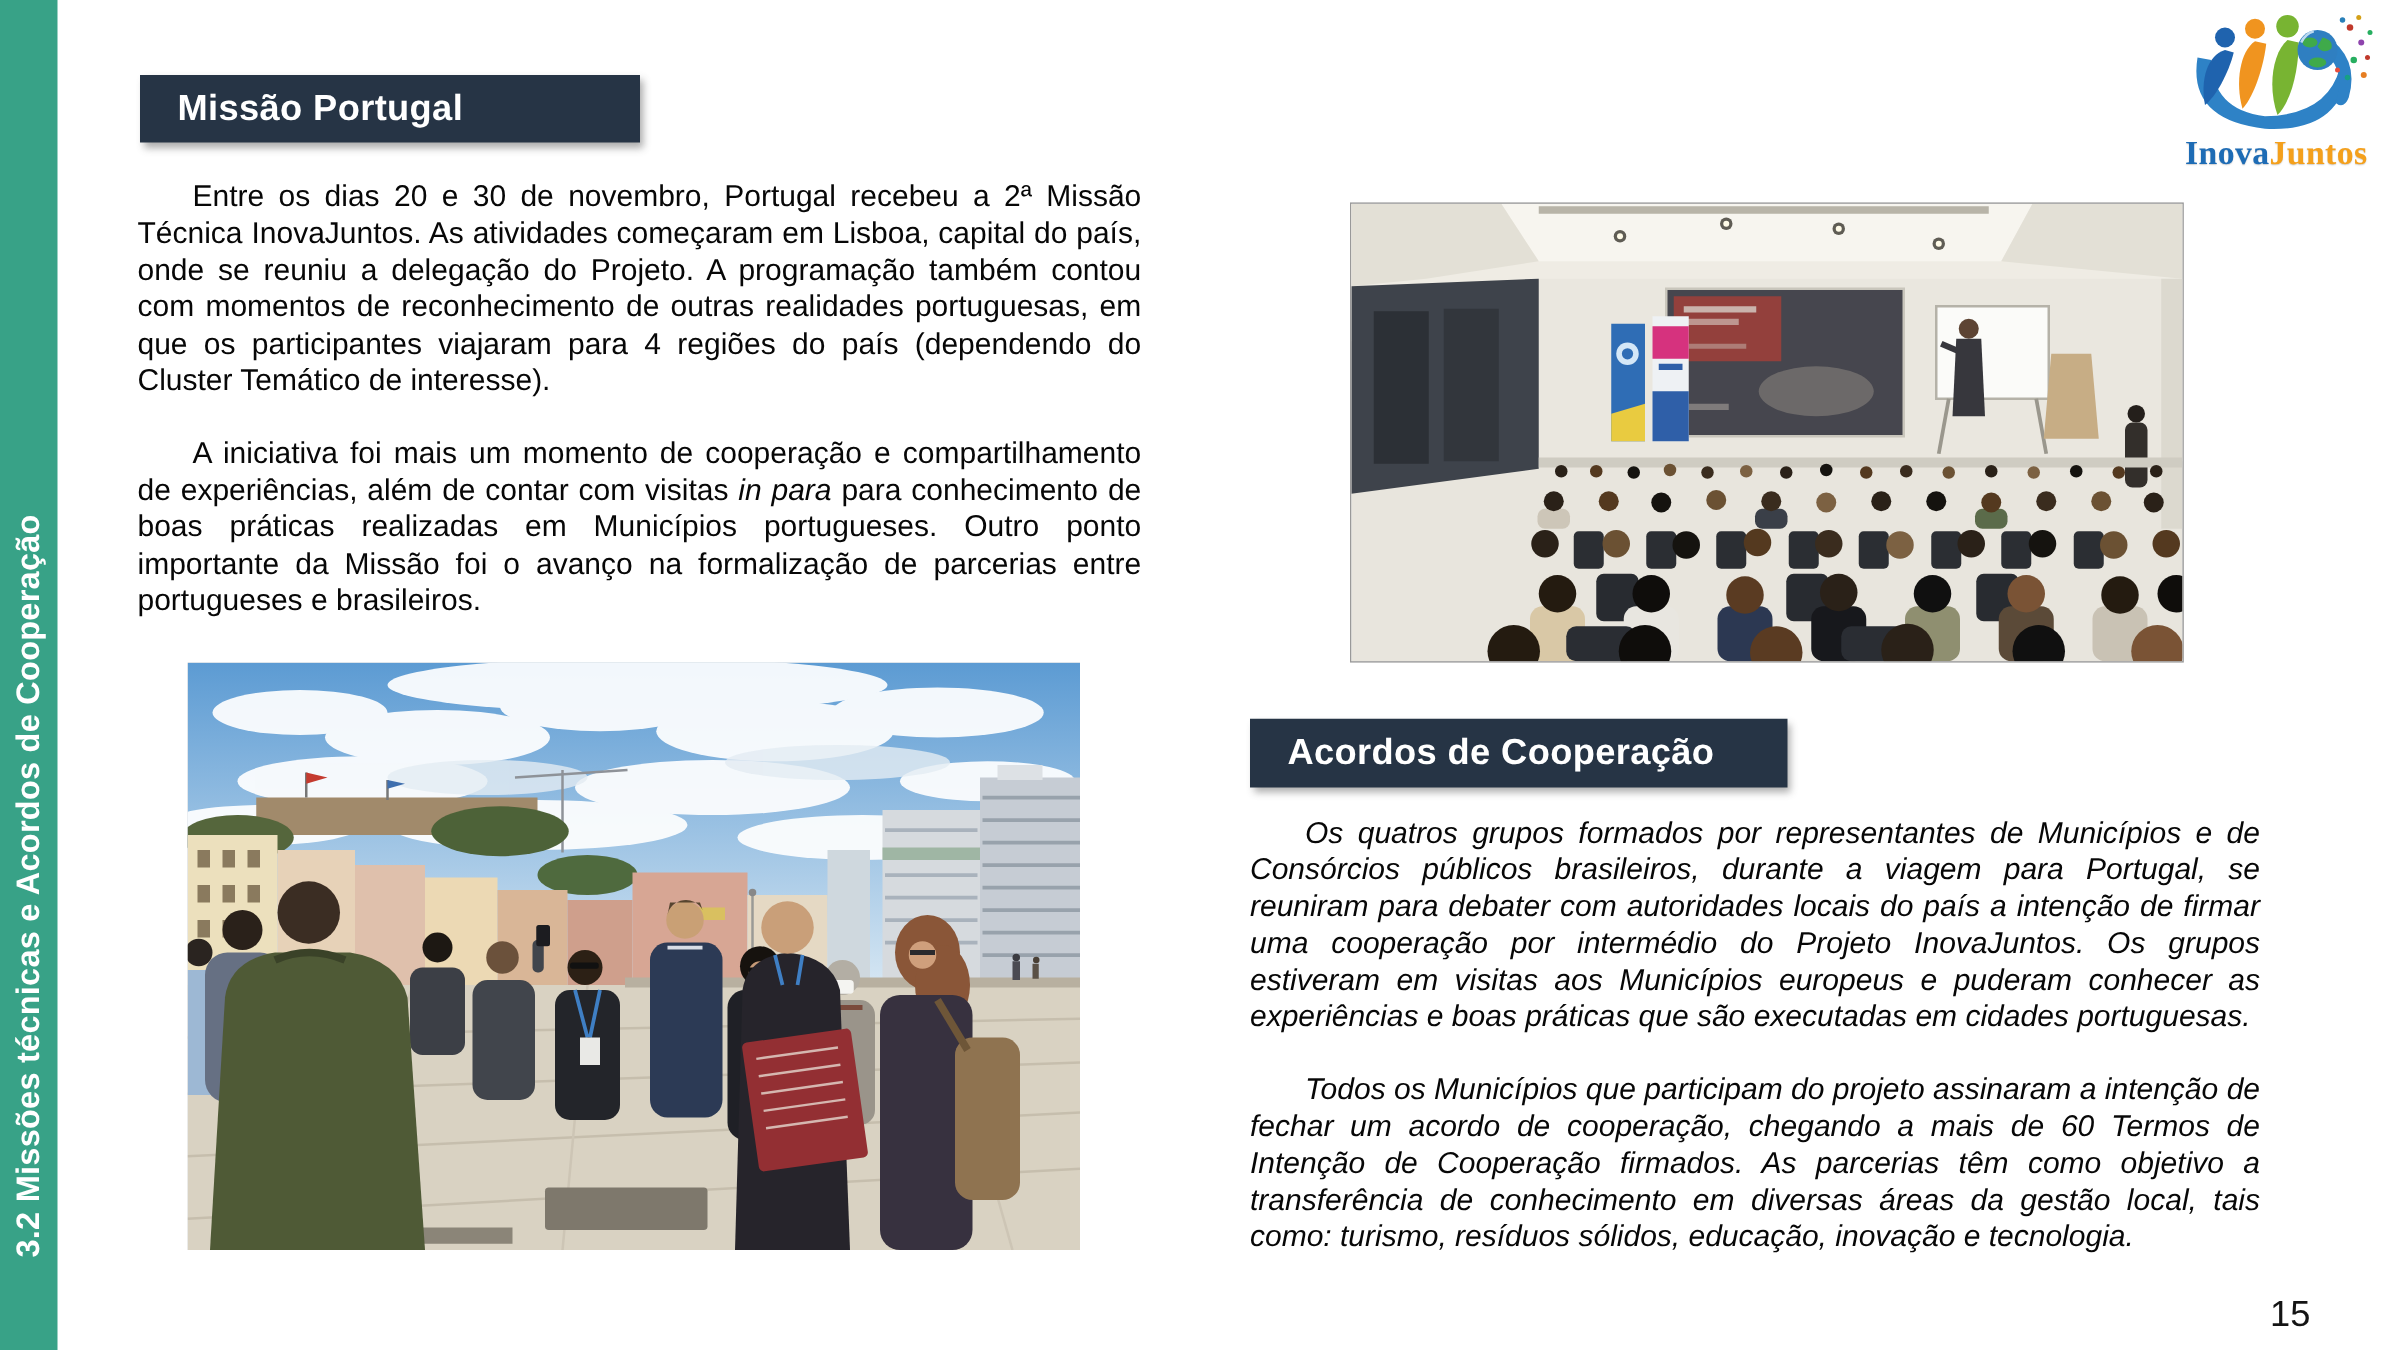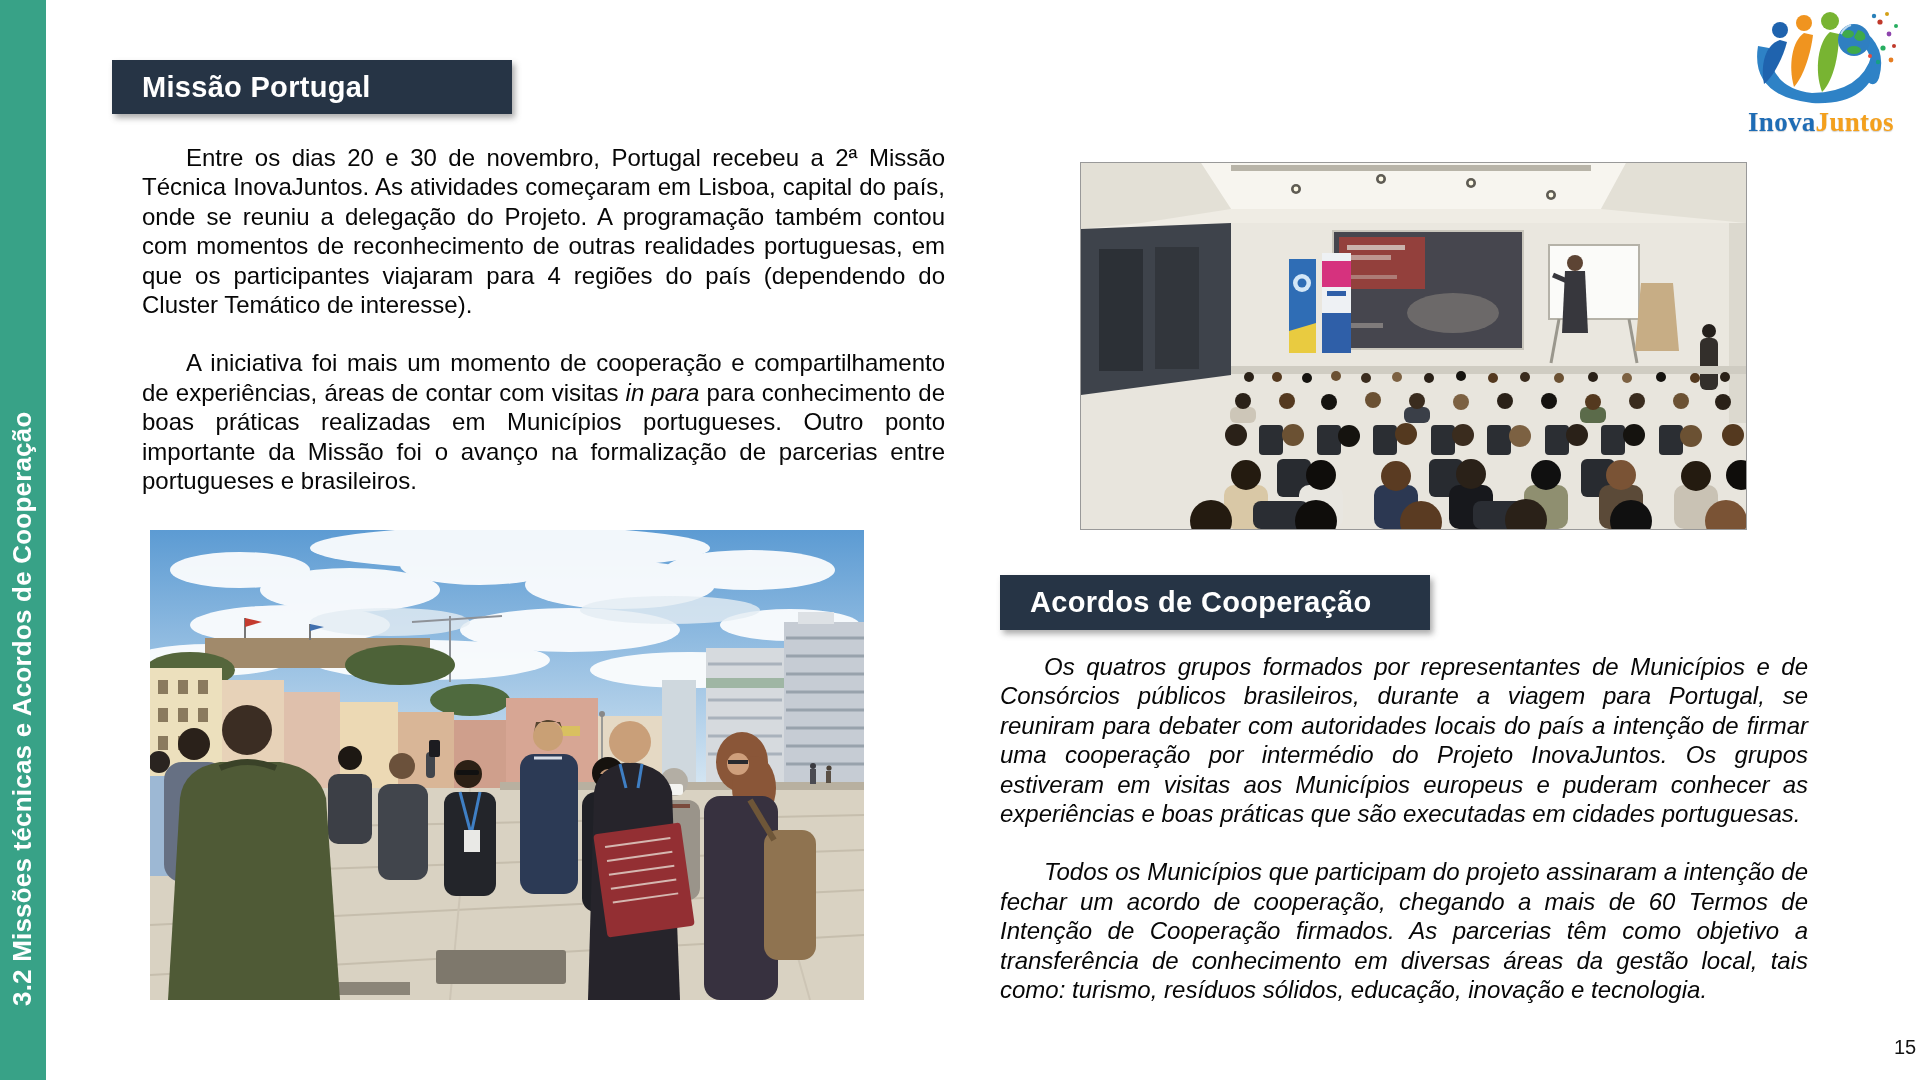--- a/index.html
+++ b/index.html
@@ -19,34 +19,34 @@
   .heading{
     position:absolute;background:#263445;color:#ffffff;font-weight:bold;
     font-size:29px;display:flex;align-items:center;padding-left:30px;
     box-sizing:border-box;box-shadow:3px 4px 6px rgba(70,70,70,.45);
     letter-spacing:0.3px;
   }
   .h1{left:112px;top:60px;width:400px;height:54px;}
   .h2{left:1000px;top:575px;width:430px;height:55px;}
   .textcol{position:absolute;font-size:24px;line-height:29.4px;text-align:justify;}
   .textcol p{margin:0 0 29px 0;text-indent:44px;}
-  .left-col{left:110px;top:143px;width:803px;margin-left:32px;}
+  .left-col{left:110px;top:143px;width:803px;}
   .right-col{left:1000px;top:652px;width:808px;font-style:italic;}
   .photo{position:absolute;overflow:hidden;background:#ddd;}
   .photo svg{display:block;}
   .conference{left:1080px;top:162px;width:665px;height:366px;border:1px solid #999;box-sizing:content-box;}
   .outdoor{left:150px;top:530px;width:714px;height:470px;}
   .logo{position:absolute;left:1742px;top:8px;width:158px;height:130px;}
   .logo-art{position:absolute;left:0;top:0;}
   .logo-text{position:absolute;left:0;bottom:0;width:100%;text-align:center;
     font-size:27px;font-weight:bold;letter-spacing:0.3px;
     text-shadow:0 1px 1px rgba(120,120,120,.35);font-family:Liberation Serif, serif;}
   .logo-inova{color:#1e6cb5;}
   .logo-juntos{color:#f4a01c;}
-  .page-number{position:absolute;left:1894px;top:1036px;font-size:20px;color:#141414;}
+  .page-number{position:absolute;left:1816px;top:1036px;font-size:29px;color:#141414;}
   i{font-style:italic;}
 </style>
 </head>
 <body>
 
 <div>
 
   <div class="sidebar">
     <div class="sidebar-label">3.2 Missões técnicas e Acordos de Cooperação</div>
   </div>
@@ -87,21 +87,21 @@
       <span class="logo-inova">Inova</span><span class="logo-juntos">Juntos</span>
     </div>
   </div>
 
   <div class="heading h1">
     <span>Missão Portugal</span>
   </div>
 
   <div class="textcol left-col">
     <p>Entre os dias 20 e 30 de novembro, Portugal recebeu a 2ª Missão Técnica InovaJuntos. As atividades começaram em Lisboa, capital do país, onde se reuniu a delegação do Projeto. A programação também contou com momentos de reconhecimento de outras realidades portuguesas, em que os participantes viajaram para 4 regiões do país (dependendo do Cluster Temático de interesse).</p>
-    <p><span>A iniciativa foi mais um momento de cooperação e compartilhamento de experiências, áreas de contar com visitas </span><i>in para</i><span> para conhecimento de boas práticas realizadas em Municípios portugueses. Outro ponto importante da Missão foi o avanço na formalização de parcerias entre portugueses e brasileiros.</span></p>
+    <p><span>A iniciativa foi mais um momento de cooperação e compartilhamento de experiências, além de contar com visitas </span><i>in para</i><span> para conhecimento de boas práticas realizadas em Municípios portugueses. Outro ponto importante da Missão foi o avanço na formalização de parcerias entre portugueses e brasileiros.</span></p>
   </div>
 
   <div class="photo conference">
     <svg width="665" height="366" viewBox="0 0 665 366">
       <rect width="665" height="366" fill="#e8e5dd"></rect>
 
       <polygon points="0,0 665,0 665,92 0,110" fill="#efece4"></polygon>
       <polygon points="120,0 545,0 520,46 150,46" fill="#f7f5ef"></polygon>
       <polygon points="0,0 120,0 150,46 60,60 0,66" fill="#e3e0d6"></polygon>
       <polygon points="545,0 665,0 665,60 520,46" fill="#e3e0d6"></polygon>

